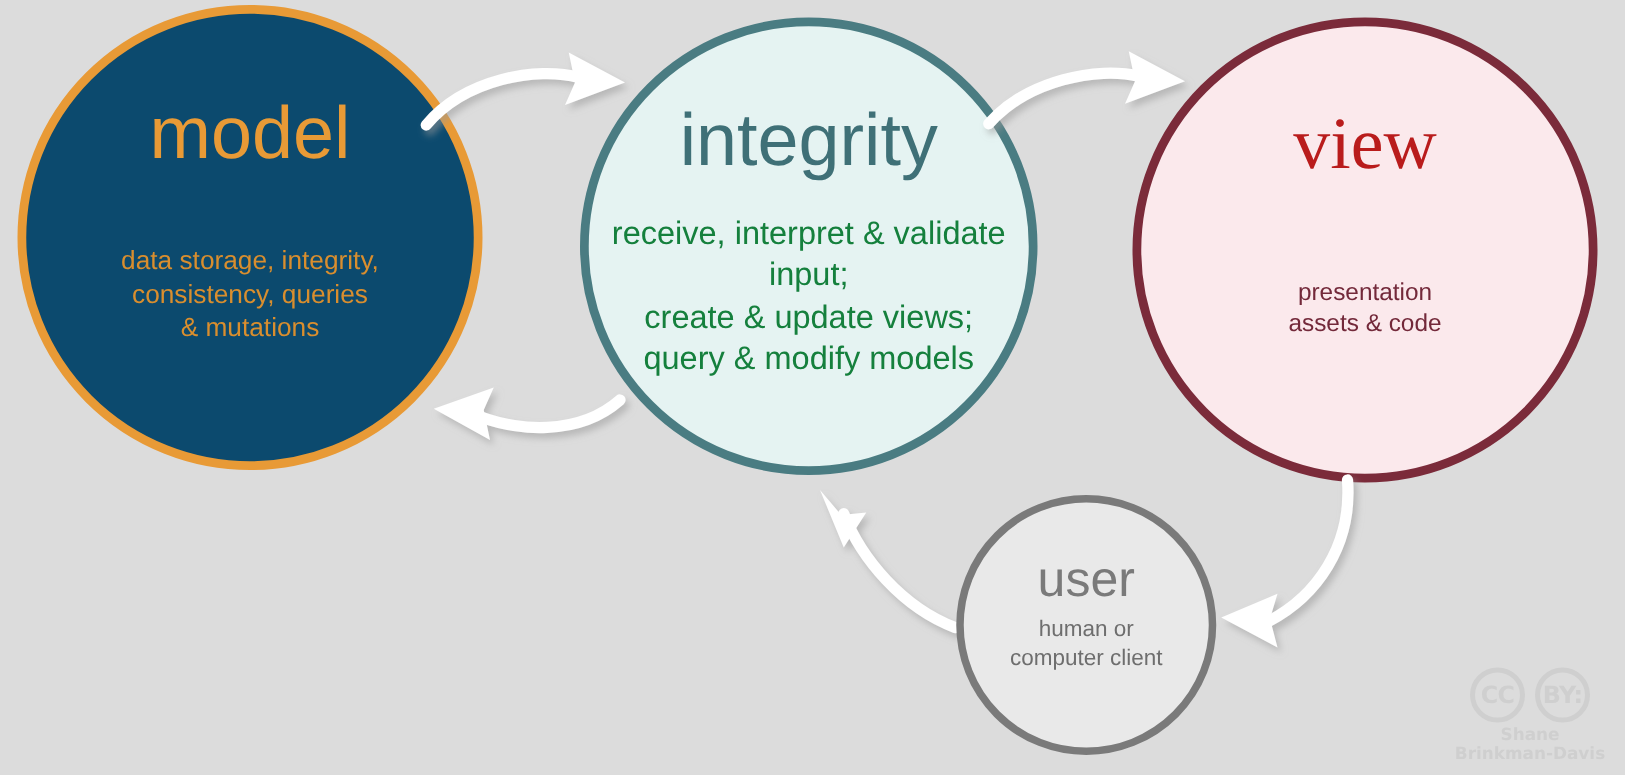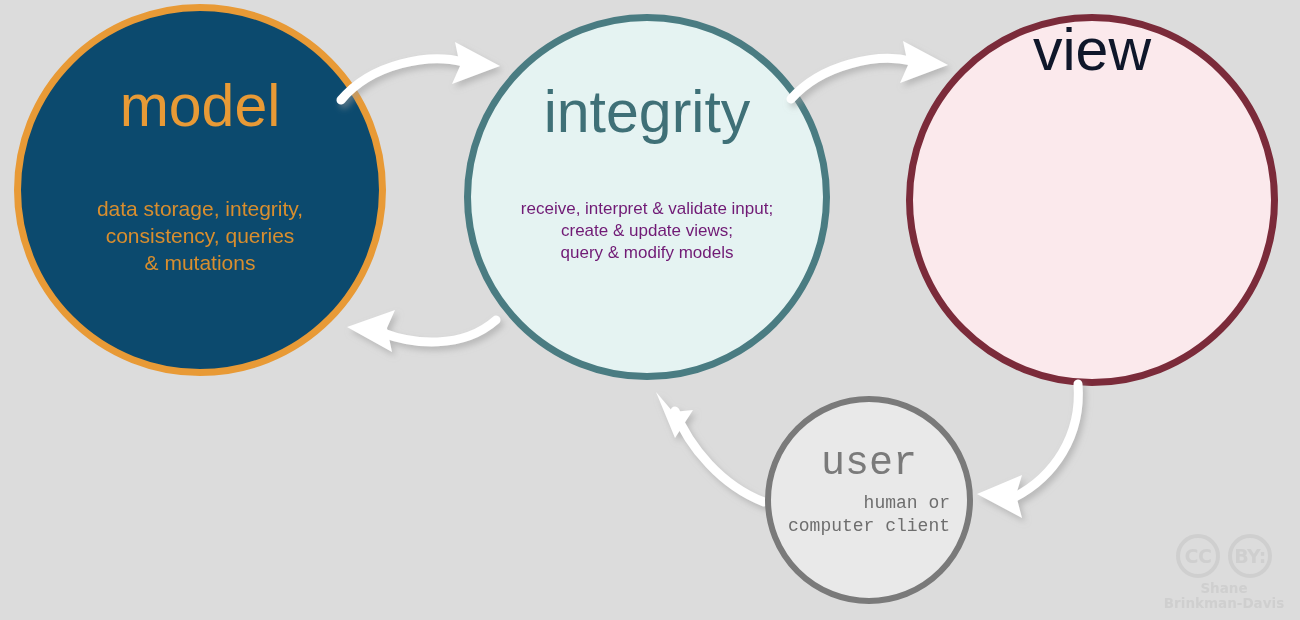--- a/index.html
+++ b/index.html
@@ -71,65 +71,65 @@
     height: 366px;
     border: 7px solid #4a7c82;
     background: #e5f3f2;
   }
   #node-controller .node-title {
     color: #3f7077;
     font-size: 59px;
     margin-top: 62px;
   }
   #node-controller .node-desc {
-    color: #701a75;
-    font-size: 17px;
-    margin-top: 56px;
+    color: #15803d;
+    font-size: 26px;
+    margin-top: 28px;
   }
 
   
   #node-view {
     left: 906px;
     top: 14px;
     width: 372px;
     height: 372px;
     border: 7px solid #7b2b3a;
     background: #fbe9ec;
   }
   #node-view .node-title {
-    color: #0f172a;
+    color: #b91c1c;
     font-size: 59px;
+    margin-top: 64px;
+    font-family: Liberation Serif, serif;
   }
   #node-view .node-desc {
     color: #73293a;
     font-size: 19.5px;
     margin-top: 78px;
   }
 
   
   #node-user {
     left: 765px;
     top: 396px;
     width: 208px;
     height: 208px;
     border: 6px solid #7a7a7a;
     background: #e9e9e9;
     z-index: 6;
-    font-family: Liberation Mono, monospace;
   }
   #node-user .node-title {
     color: #7a7a7a;
     font-size: 40px;
     margin-top: 42px;
   }
   #node-user .node-desc {
     color: #6e6e6e;
     font-size: 18px;
     margin-top: 8px;
-    text-align: right;
   }
 
   
   #arrows {
     position: absolute;
     left: 0;
     top: 0;
     width: 1300px;
     height: 620px;
     z-index: 5;
@@ -192,20 +192,22 @@
 
   <div class="node" id="node-controller">
     <div class="node-title">integrity</div>
     <div class="node-desc">receive, interpret &amp; validate input;
 create &amp; update views;
 query &amp; modify models</div>
   </div>
 
   <div class="node" id="node-view">
     <div class="node-title">view</div>
+    <div class="node-desc">presentation
+assets &amp; code</div>
   </div>
 
   <div class="node" id="node-user">
     <div class="node-title">user</div>
     <div class="node-desc">human or
 computer client</div>
   </div>
 
   <svg id="arrows" viewBox="0 0 1300 620" width="1300" height="620">
     <defs>

